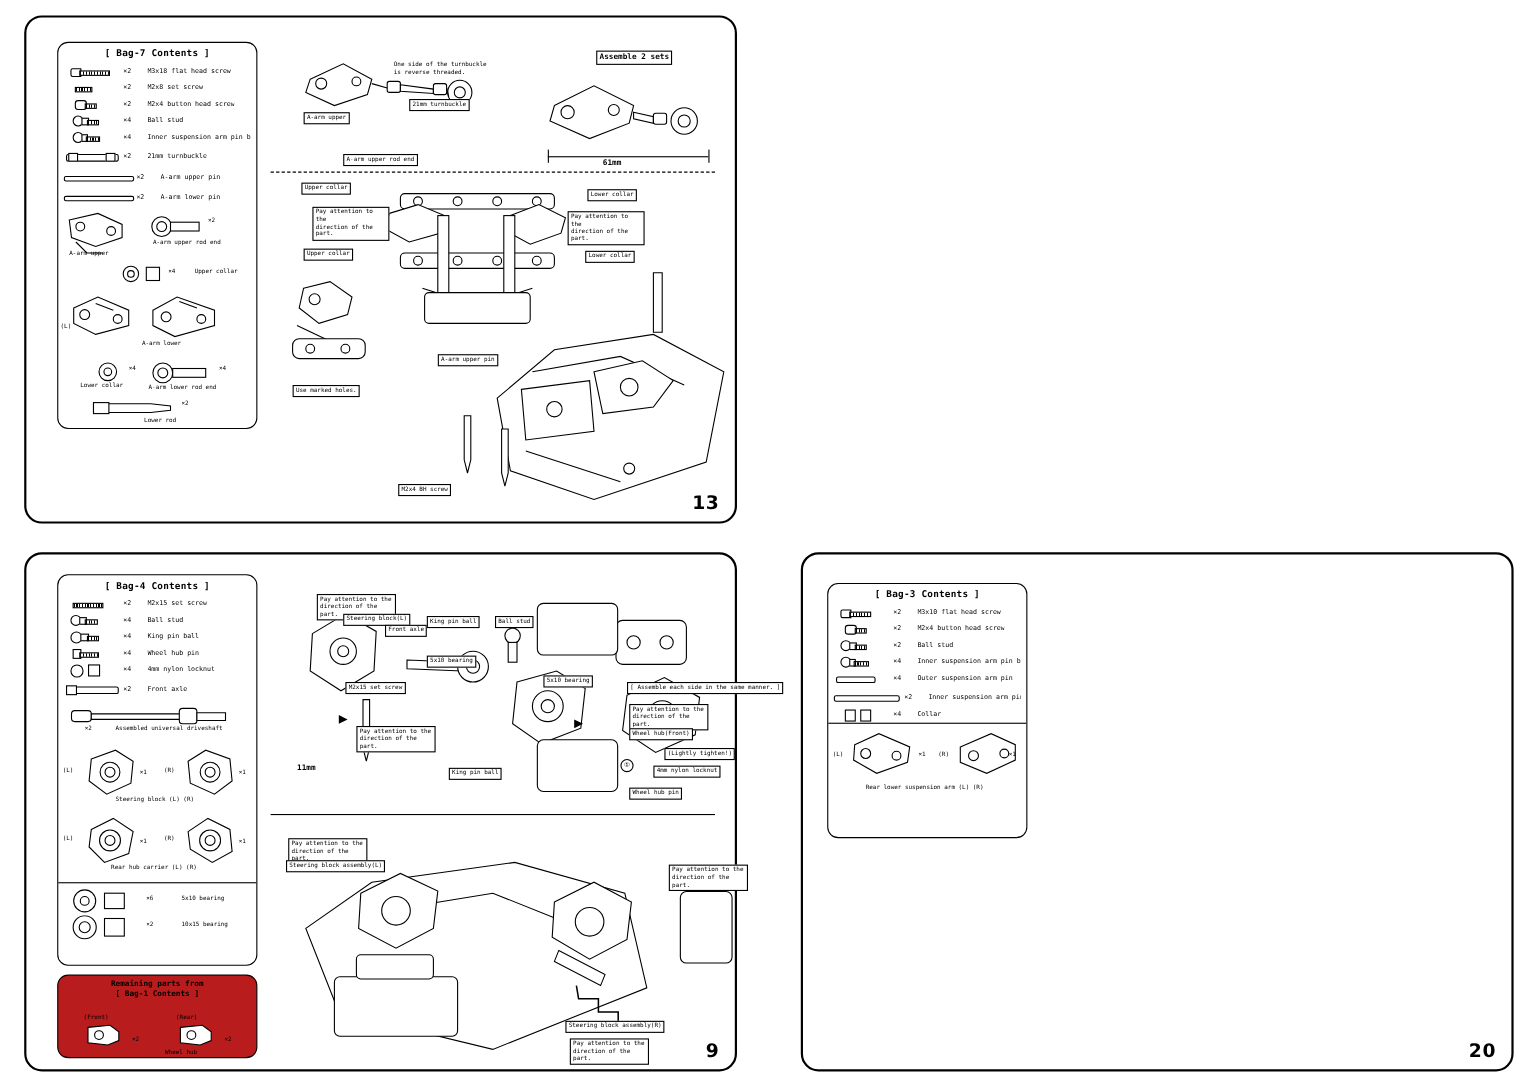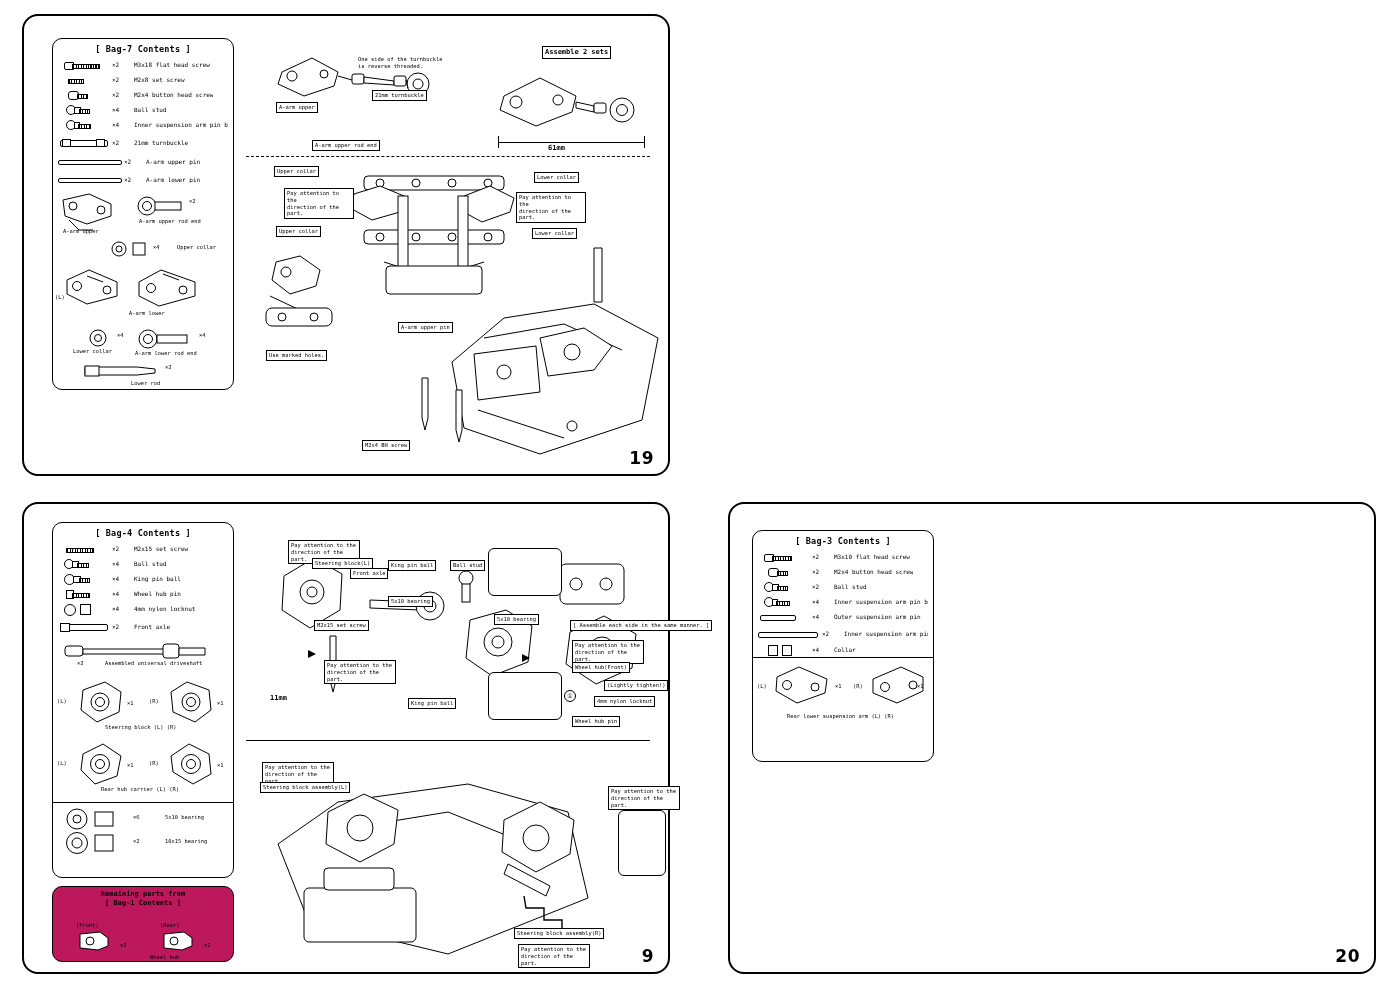--- a/index.html
+++ b/index.html
@@ -160,21 +160,21 @@
     position:absolute;
     border:1px solid #000;
     border-radius:6px;
     background:#fff;
     box-sizing:border-box;
   }
   .remain-box {
     position:absolute;
     border:1.5px solid #000;
     border-radius:10px;
-    background:#be185d;
+    background:#b91c1c;
     box-sizing:border-box;
   }
   .remain-title {
     text-align:center;
     font-size:7px;
     font-weight:bold;
     line-height:1.25;
     margin-top:3px;
   }
 </style>
@@ -438,21 +438,21 @@
       </svg>
     </div>
     <div class="draw" style="left:388px; top:356px;">
       <svg width="70" height="82" viewBox="0 0 70 82">
         <path d="M10 6 L16 6 L16 46 L13 58 L10 46 Z" fill="#fff" stroke="#000"></path>
         <path d="M44 18 L50 18 L50 58 L47 70 L44 58 Z" fill="#fff" stroke="#000"></path>
       </svg>
     </div>
     <div class="lbl" style="left:338px; top:424px;">M2x4 BH screw</div>
 
-    <div class="page-num">19</div>
+    <div class="page-num">13</div>
   </div>
 
 
   <div class="page" id="page-15">
 
     <div class="contents-panel" style="left:28px; top:18px; width:182px; height:356px;">
       <div class="contents-title">[ Bag-4 Contents ]</div>
 
       <div class="part-row">
         <div class="part-ico">

